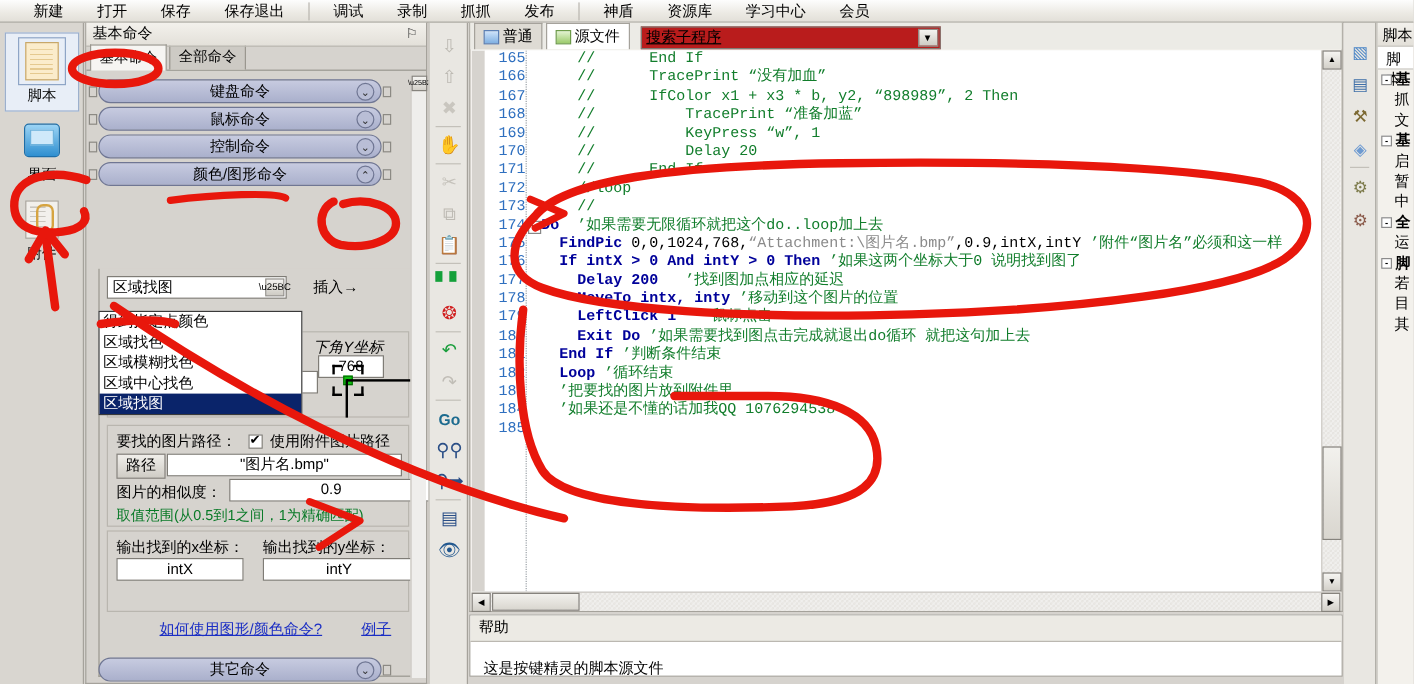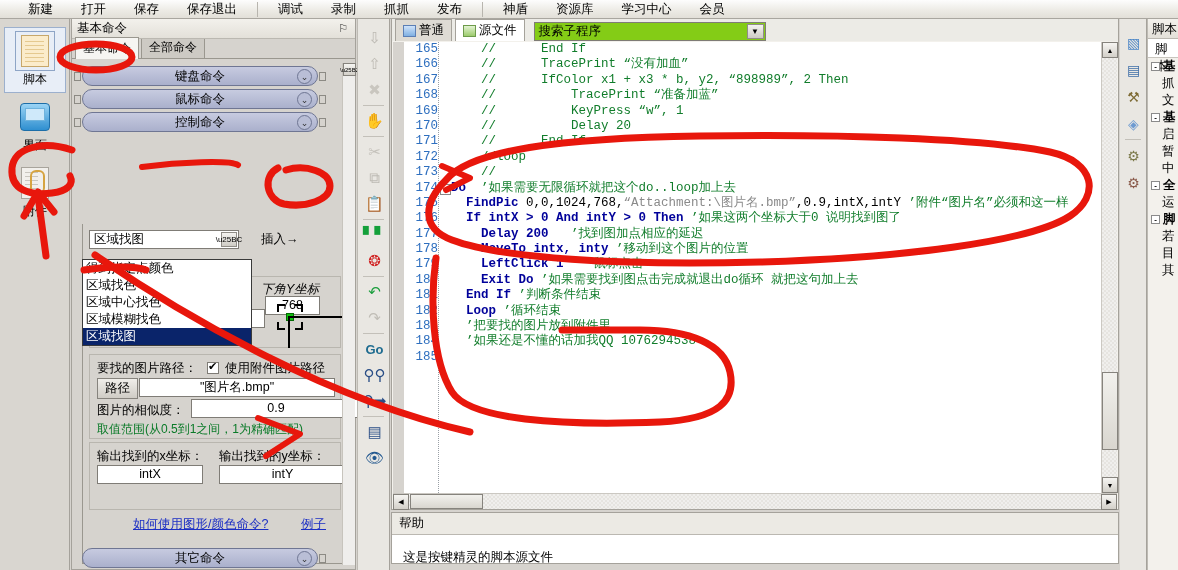--- a/index.html
+++ b/index.html
@@ -135,22 +135,22 @@
   }
   #edtabs { height:22px; display:flex; align-items:flex-end; padding-left:3px; background:#ecebe6; }
   .etab {
     display:flex; align-items:center; gap:3px; font-size:12.5px;
     padding:2px 7px; border:1px solid #a5a29b; border-bottom:none; background:#dedbd4; margin-right:3px; cursor:default;justify-content:flex-end;
   }
   .etab.active { background:#fff; }
   .etabico { width:13px; height:12px; border:1px solid #5b7fb5; background:linear-gradient(#cfe3fa,#7fb0e2); }
   .etabico.src { border-color:#6d9b4a; background:linear-gradient(#e3f3d2,#9ccb6c);}
   #searchsub {
-    margin-left:6px; width:232px; height:19px; background:#84cc16; border:1px solid #7f7c76;
-    position:relative; font-size:12.5px; padding-left:4px; line-height:17px;
+    margin-left:6px; width:250px; height:19px; background:#b91c1c; border:1px solid #7f7c76;
+    position:relative; font-size:12.5px; padding-left:4px; line-height:17px;text-decoration:underline;
   }
   #searchsub .arrow {
     position:absolute; right:1px; top:1px; width:17px; height:15px;
     background:linear-gradient(#f4f3f0,#cecbc4); border:1px solid #908d87;
     display:flex;align-items:center;justify-content:center;font-size:8px;
   }
   #codewrap { position:absolute; left:1px; top:23px; right:1px; bottom:16px; background:#fff; overflow:hidden; }
   #gutterbg { position:absolute; left:0; top:0; width:11px; height:100%; background:#d6d3ce; }
   #code {
     position:absolute; left:11px; top:0; right:17px; bottom:0;
@@ -262,20 +262,26 @@
         <span class="chev">⌄</span>
         <span class="nub"></span>
         <span class="nubL"></span>
       </div>
       <div class="secbar">
         <span class="lbl">控制命令</span>
         <span class="chev">⌄</span>
         <span class="nub"></span>
         <span class="nubL"></span>
       </div>
+      <div class="secbar">
+        <span class="lbl">颜色/图形命令</span>
+        <span class="chev">⌃</span>
+        <span class="nub"></span>
+        <span class="nubL"></span>
+      </div>
     </div>
 
     <div id="colorsec">
       <div class="row" style="position:absolute; left:6px; top:6px;">
         <div class="combo">
           <span>区域找图</span>
           <span class="arrow">\u25BC</span>
         </div>
         <div class="btn-insert">插入→</div>
       </div>
@@ -320,22 +326,22 @@
       <div class="inp" style="position:absolute; left:14px; top:241px; width:106px;">intX</div>
       <div class="inp" style="position:absolute; left:136px; top:241px; width:127px;">intY</div>
 
       <div class="link" style="position:absolute; left:50px; top:292px;">如何使用图形/颜色命令?</div>
       <div class="link" style="position:absolute; left:218px; top:292px;">例子</div>
     </div>
 
     <div id="droplist">
       <div>得到指定点颜色</div>
       <div>区域找色</div>
+      <div>区域模糊找色</div>
       <div>区域中心找色</div>
-      <div>区域模糊找色</div>
       <div class="sel">区域找图</div>
     </div>
 
     <div style="position:absolute; left:0; top:484px; width:258px;">
       <div class="secbar">
         <span class="lbl">其它命令</span>
         <span class="chev">⌄</span>
         <span class="nub"></span>
       </div>
 

